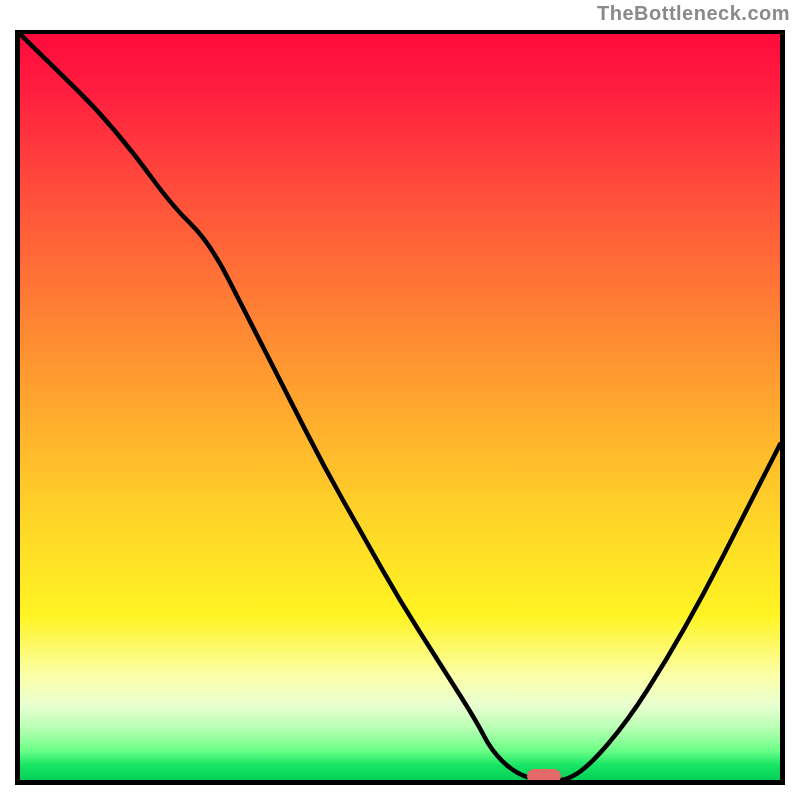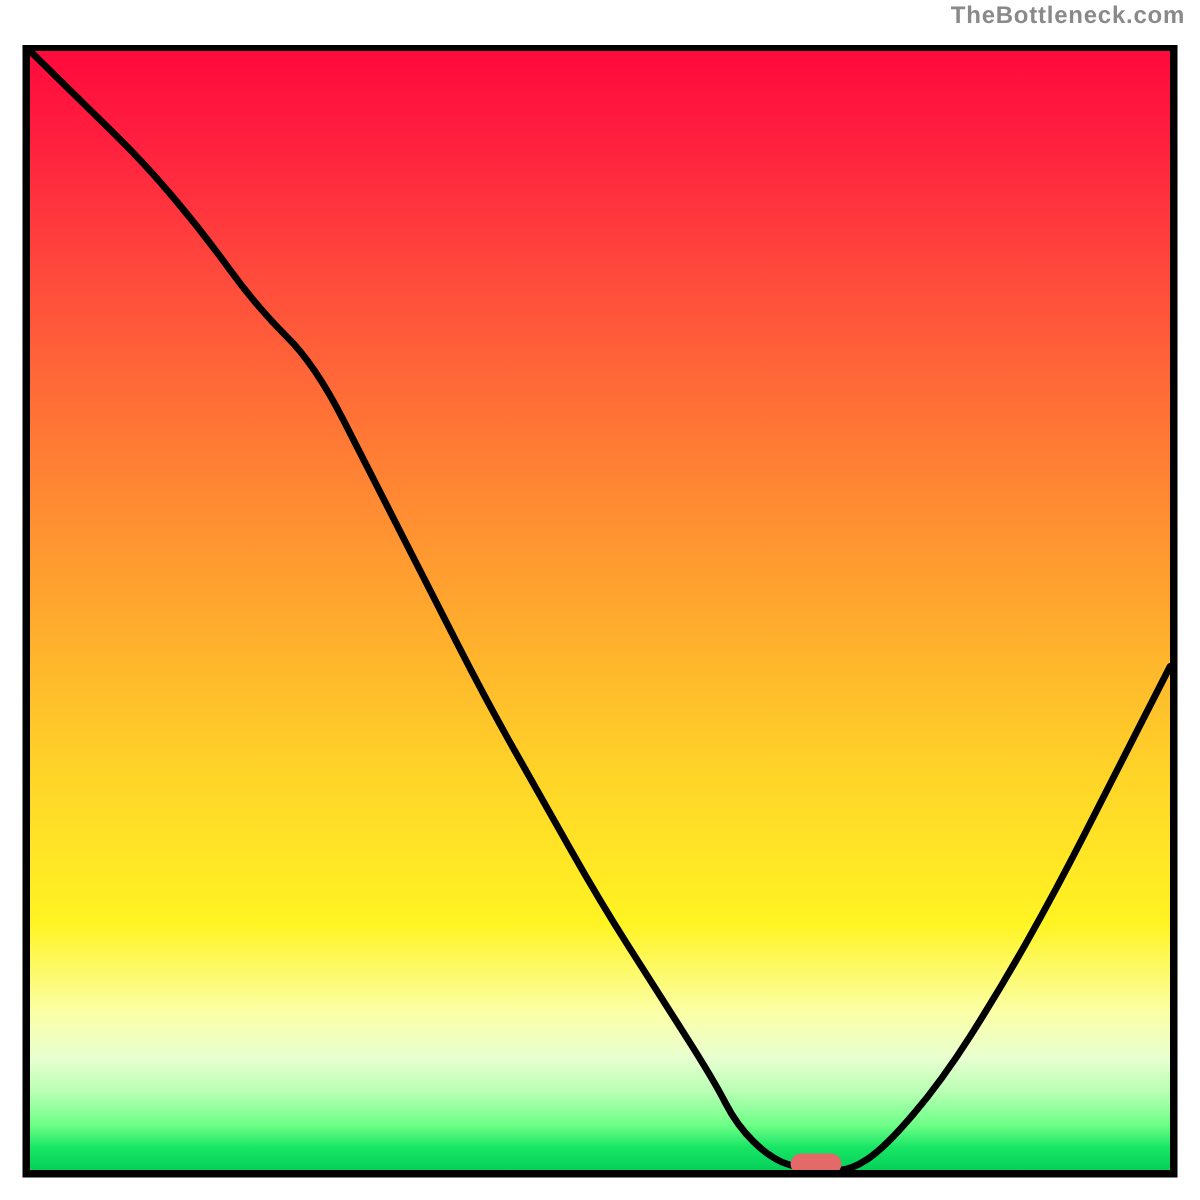--- a/index.html
+++ b/index.html
@@ -12,21 +12,21 @@
   }
   .stage {
     position: relative;
     width: 800px;
     height: 800px;
   }
   .watermark {
     position: absolute;
     top: 2px;
     right: 10px;
-    font-size: 16px;
+    font-size: 20px;
     font-weight: bold;
     color: #8a8a8a;
     letter-spacing: 0.5px;
     z-index: 20;
   }
   .frame {
     position: absolute;
     left: 15px;
     top: 30px;
     width: 770px;

